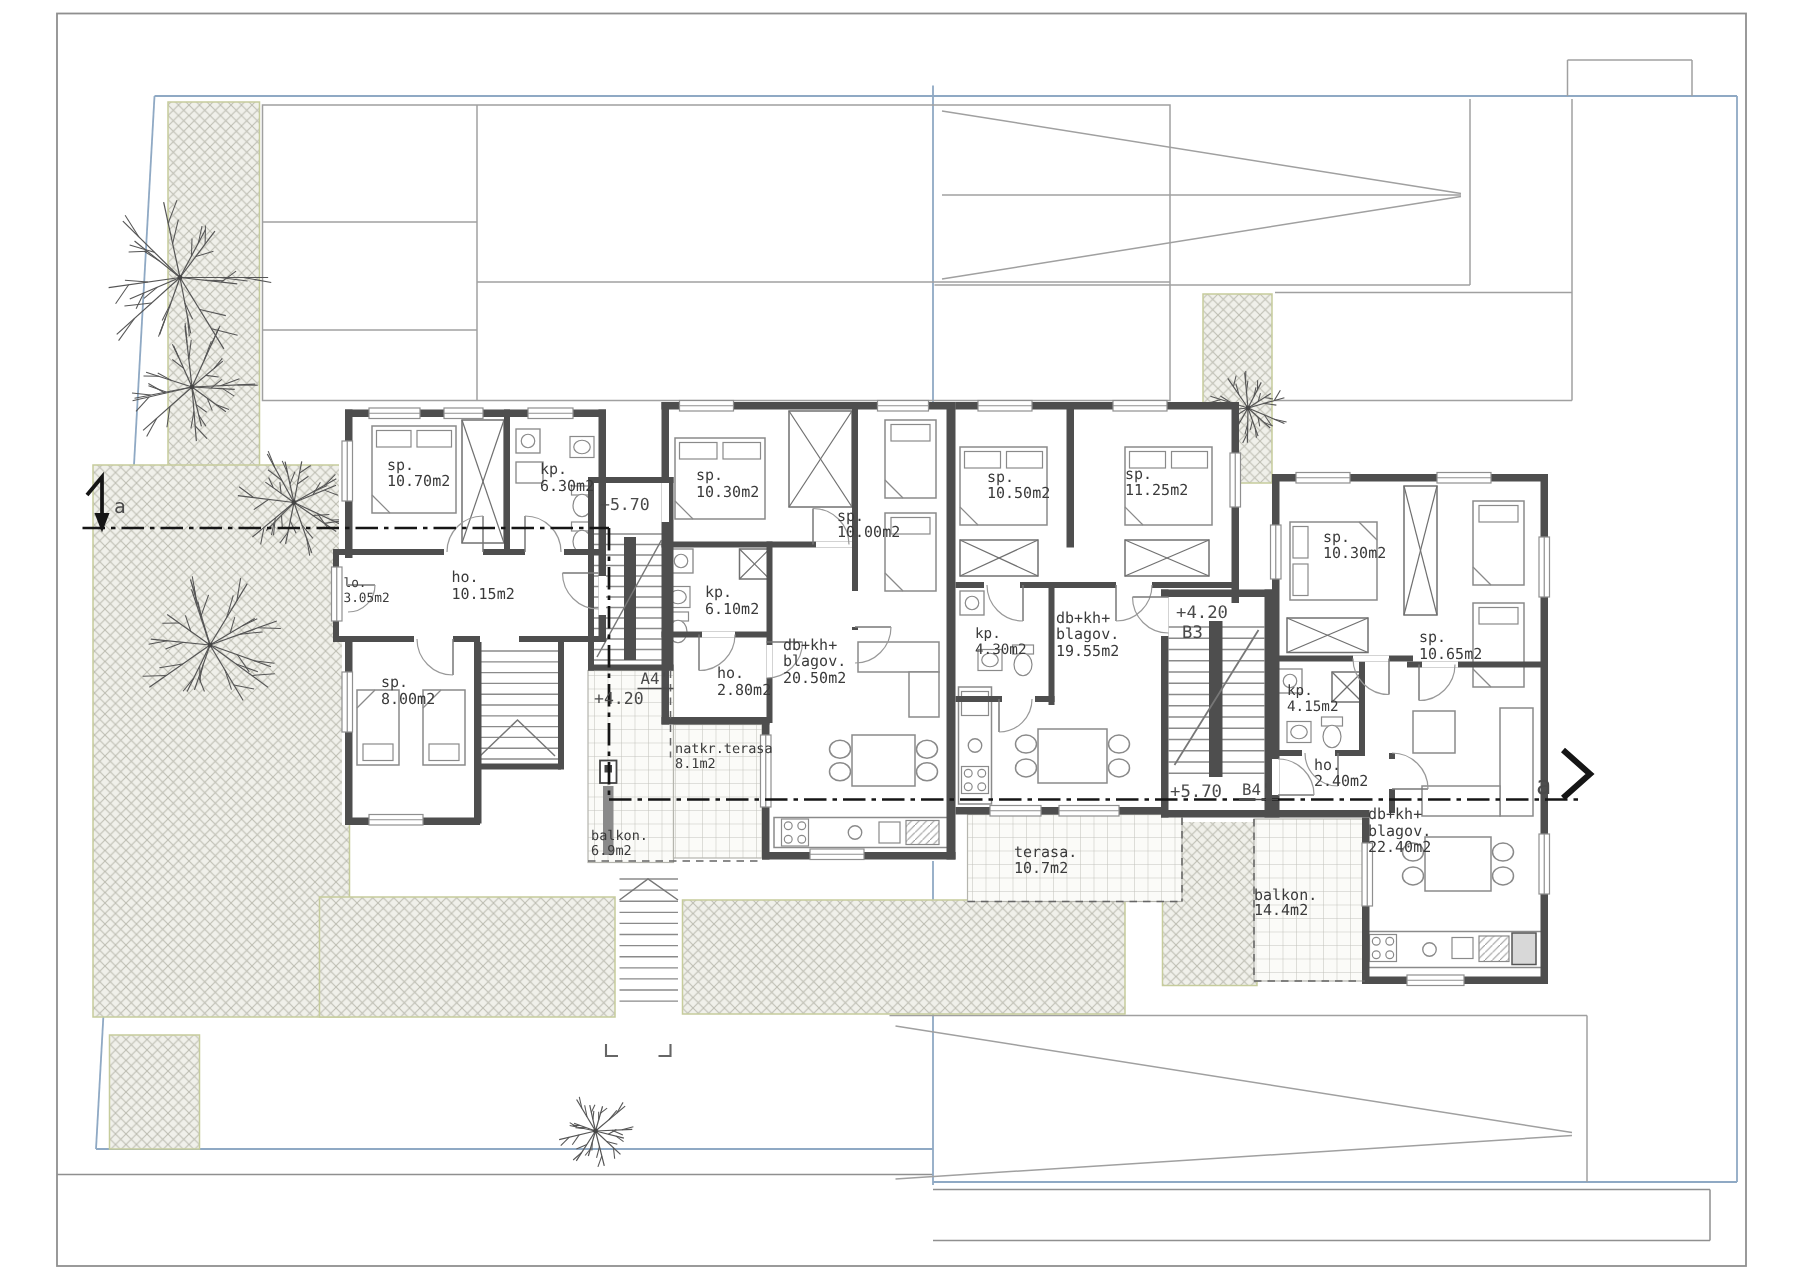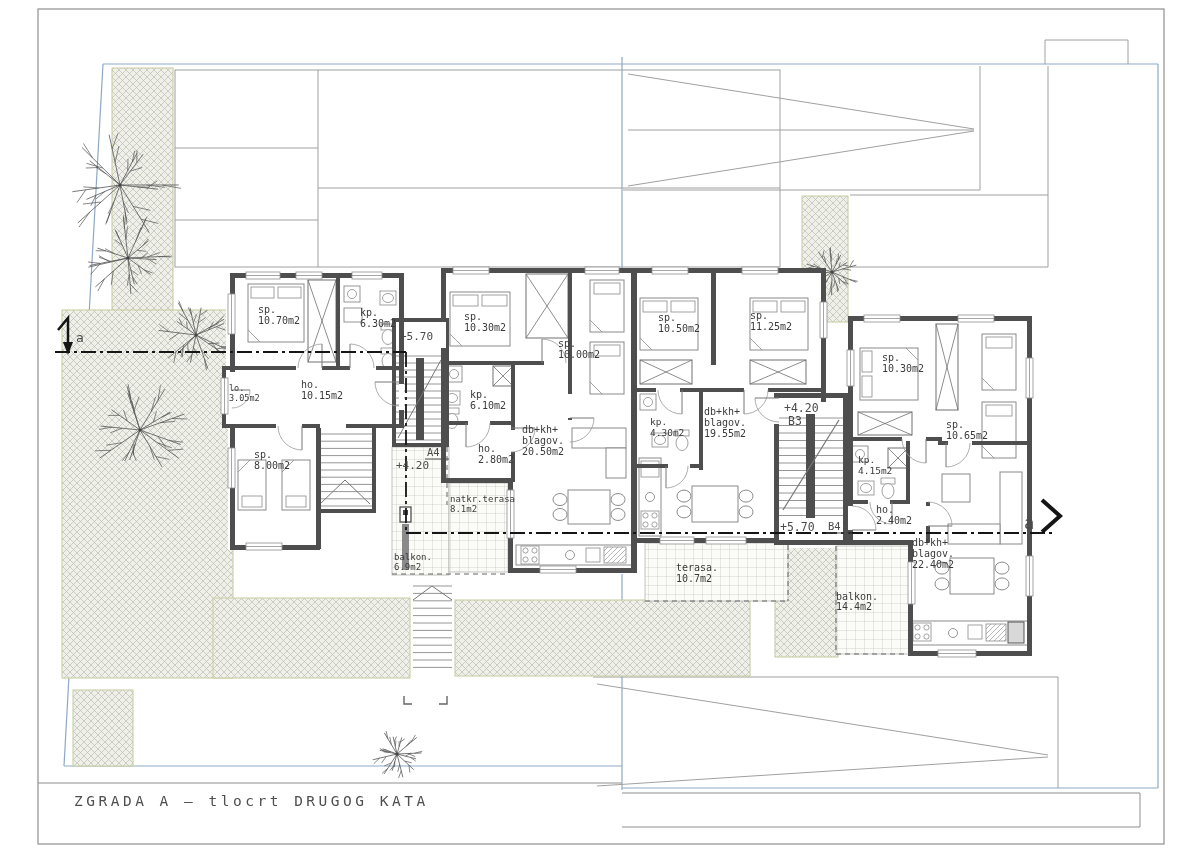--- a/index.html
+++ b/index.html
@@ -824,14 +824,13 @@
         <text x="784" y="412" font-size="11.5" class="lev">+4.20</text>
         <text x="788" y="425" font-size="11.5" class="lev">B3</text>
         <text x="780" y="531" font-size="11.5" class="lev">+5.70</text>
         <text x="828" y="530" font-size="10.5" class="lev">B4'</text>
         <text x="76" y="342" font-size="13" class="lev">a</text>
         <text x="1024" y="529" font-size="17" class="lev">a</text>
         <line x1="425" y1="459" x2="449" y2="459" stroke="#4a4a4a" stroke-width="1"></line>
         <line x1="826" y1="533" x2="852" y2="533" stroke="#4a4a4a" stroke-width="1"></line>
       </g>
     </svg>
-  <div class="title title-a">ZGRADA A — tlocrt DRUGOG KATA</div>
 </div>
 
 </body></html>

